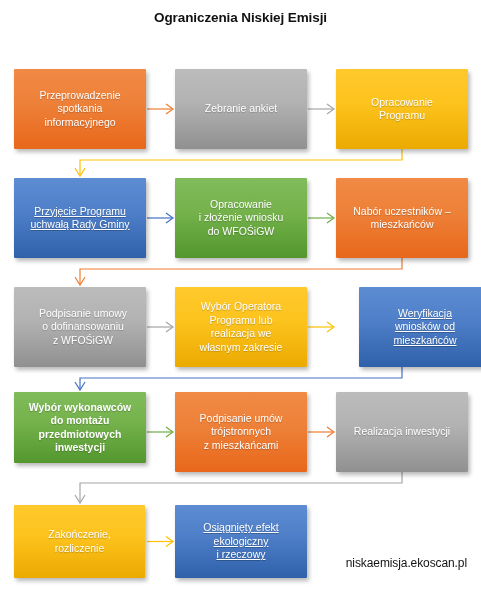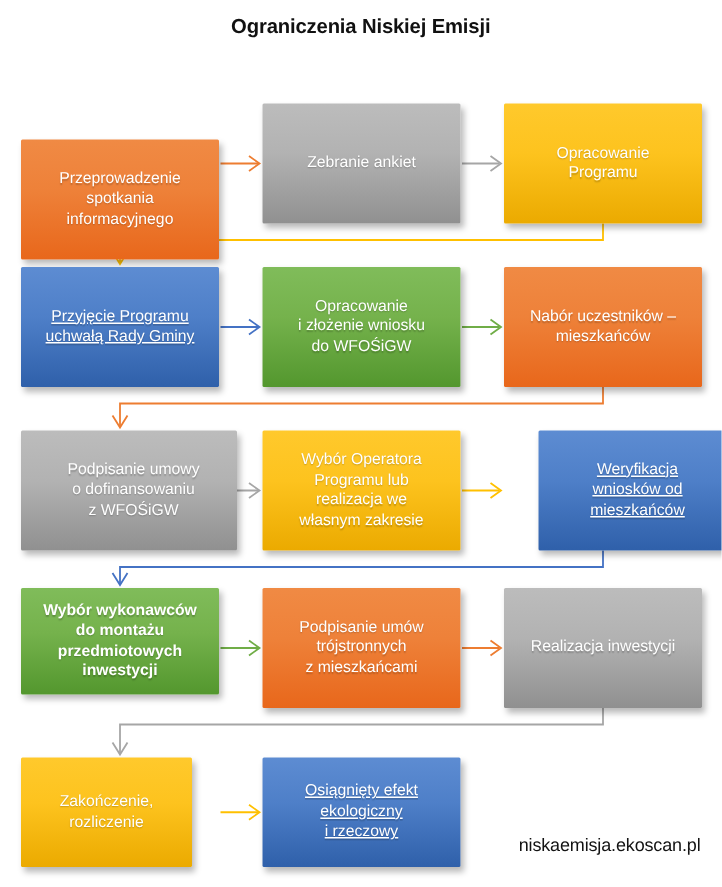--- a/index.html
+++ b/index.html
@@ -117,21 +117,21 @@
       <path d="M166 427 L173 432 L166 437" fill="none" stroke="#70AD47" stroke-width="1.2" stroke-linecap="butt" stroke-linejoin="miter"></path>
       <path d="M308 432 H333" fill="none" stroke="#ED7D31" stroke-width="1.2" stroke-linecap="butt" stroke-linejoin="miter"></path>
       <path d="M327 427 L334 432 L327 437" fill="none" stroke="#ED7D31" stroke-width="1.2" stroke-linecap="butt" stroke-linejoin="miter"></path>
       <path d="M402 472 V483 H80 V502" fill="none" stroke="#A6A6A6" stroke-width="1.2" stroke-linecap="butt" stroke-linejoin="miter"></path>
       <path d="M75 495 L80 503 L85 495" fill="none" stroke="#A6A6A6" stroke-width="1.2" stroke-linecap="butt" stroke-linejoin="miter"></path>
       <path d="M147 541.5 H172" fill="none" stroke="#FFC000" stroke-width="1.2" stroke-linecap="butt" stroke-linejoin="miter"></path>
       <path d="M166 536.5 L173 541.5 L166 546.5" fill="none" stroke="#FFC000" stroke-width="1.2" stroke-linecap="butt" stroke-linejoin="miter"></path>
     </svg>
 
   <div id="nodes">
-      <div class="node c-orange" style="left: 14px; top: 69px; width: 132px; height: 80px; margin-top: 24px;">
+      <div class="node c-orange" style="left: 14px; top: 69px; width: 132px; height: 80px;">
         <span class="label">Przeprowadzenie
 spotkania
 informacyjnego</span>
       </div>
       <div class="node c-gray" style="left: 175px; top: 69px; width: 132px; height: 80px;">
         <span class="label">Zebranie ankiet</span>
       </div>
       <div class="node c-yellow" style="left: 336px; top: 69px; width: 132px; height: 80px;">
         <span class="label">Opracowanie
 Programu</span>
@@ -142,21 +142,21 @@
       </div>
       <div class="node c-green" style="left: 175px; top: 178px; width: 132px; height: 80px;">
         <span class="label">Opracowanie
 i złożenie wniosku
 do WFOŚiGW</span>
       </div>
       <div class="node c-orange" style="left: 336px; top: 178px; width: 132px; height: 80px;">
         <span class="label">Nabór uczestników –
 mieszkańców</span>
       </div>
-      <div class="node c-gray" style="left: 14px; top: 287px; width: 144px; height: 80px; padding-left: 12px;">
+      <div class="node c-gray" style="left: 14px; top: 287px; width: 132px; height: 80px; padding-left: 12px;">
         <span class="label">Podpisanie umowy
 o dofinansowaniu
 z WFOŚiGW</span>
       </div>
       <div class="node c-yellow" style="left: 175px; top: 287px; width: 132px; height: 80px; justify-content: center;">
         <span class="label">Wybór Operatora
 Programu lub
 realizacja we
 własnym zakresie</span>
       </div>
@@ -172,21 +172,21 @@
 inwestycji</span>
       </div>
       <div class="node c-orange" style="left: 175px; top: 392px; width: 132px; height: 80px;">
         <span class="label">Podpisanie umów
 trójstronnych
 z mieszkańcami</span>
       </div>
       <div class="node c-gray" style="left: 336px; top: 392px; width: 132px; height: 80px;">
         <span class="label">Realizacja inwestycji</span>
       </div>
-      <div class="node c-yellow" style="left: 14px; top: 505px; width: 114px; height: 73px;">
+      <div class="node c-yellow" style="left: 14px; top: 505px; width: 131px; height: 73px;">
         <span class="label">Zakończenie,
 rozliczenie</span>
       </div>
       <div class="node c-blue" style="left: 175px; top: 505px; width: 132px; height: 73px;">
         <span class="label">Osiągnięty efekt
 ekologiczny
 i rzeczowy</span>
       </div>
     </div>
 

